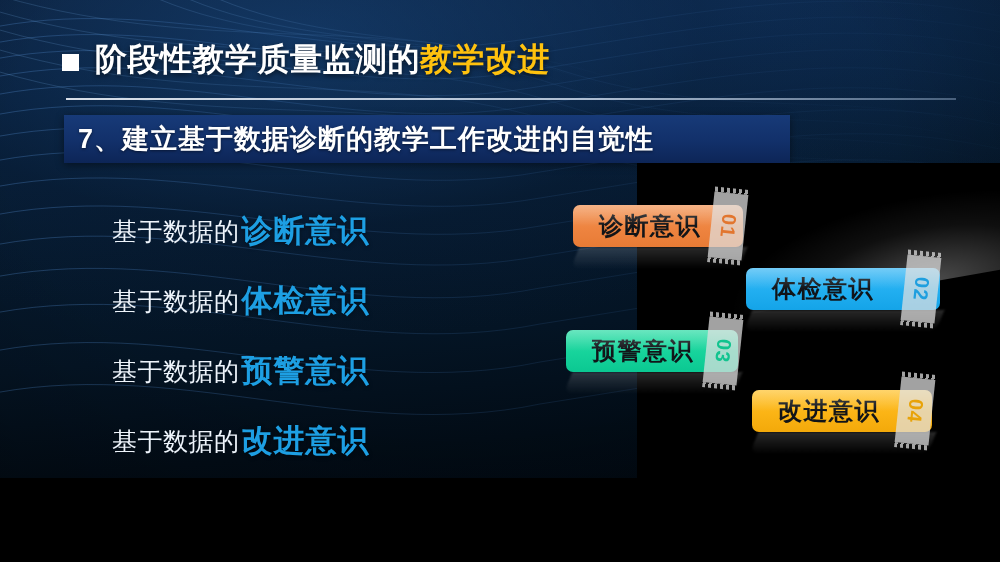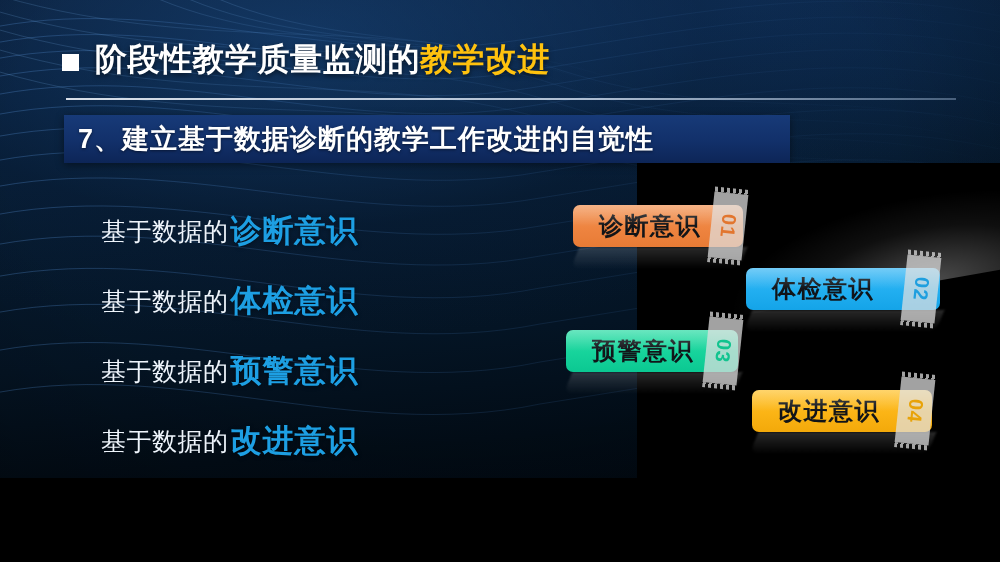--- a/index.html
+++ b/index.html
@@ -52,21 +52,21 @@
     background:linear-gradient(180deg,#173a78 0%,#12306a 55%,#0d2557 100%);
     display:flex;align-items:center;
     box-shadow:0 2px 8px rgba(0,0,0,.45);
   }
   #banner .btxt{
     color:#ffffff;font-size:27px;font-weight:bold;letter-spacing:1px;
     padding-left:14px;white-space:nowrap;text-shadow:0 1px 3px rgba(0,0,0,.5);
   }
 
   
-  #left-list{position:absolute;left:101px;top:196px;width:420px;}
+  #left-list{position:absolute;left:112px;top:196px;width:420px;}
   .lrow{height:70px;display:flex;align-items:center;white-space:nowrap;}
   .lrow .pre{color:#eef4fb;font-size:25px;font-weight:500;letter-spacing:.5px;}
   .lrow .key{color:#1D9FE3;font-size:31px;font-weight:bold;letter-spacing:1px;margin-left:2px;
              text-shadow:0 1px 4px rgba(0,0,0,.45);}
 
   
   .tag{position:absolute;height:42px;border-radius:7px;display:flex;align-items:center;}
   .tag .label{
     font-size:24px;font-weight:bold;color:#111418;letter-spacing:1.5px;
     padding-left:26px;white-space:nowrap;

